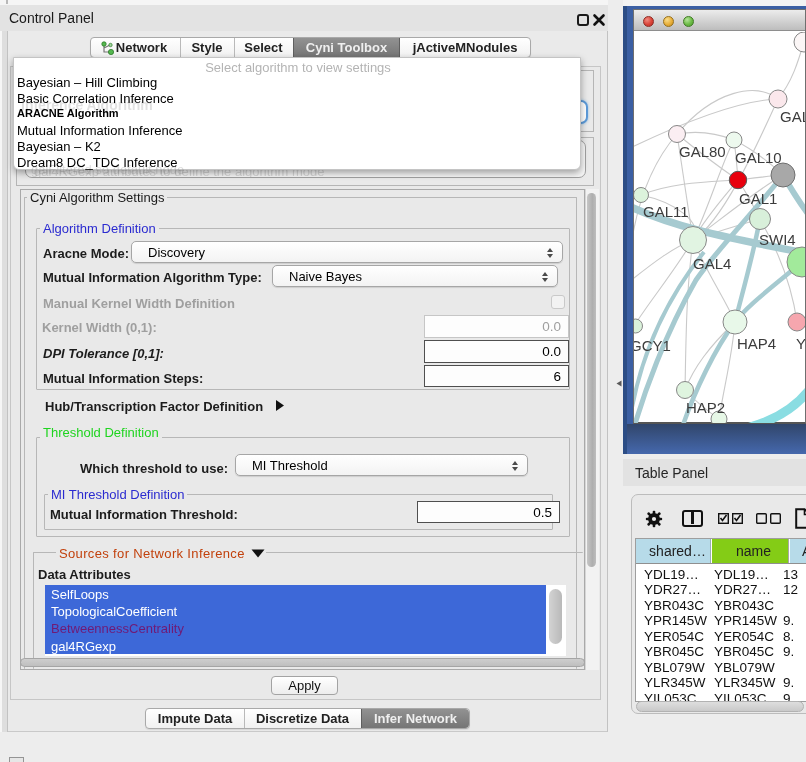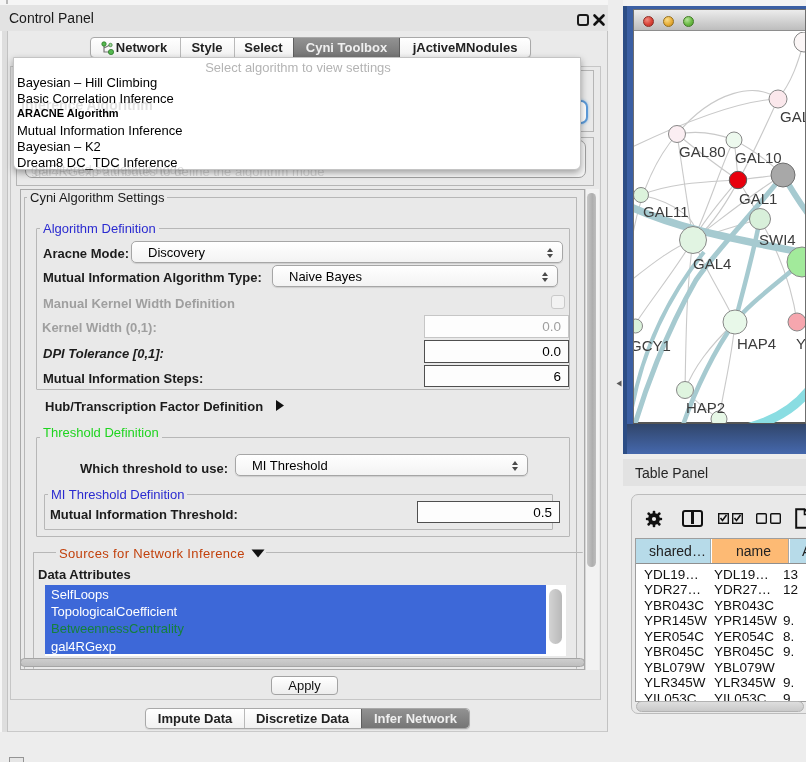--- a/index.html
+++ b/index.html
@@ -132,21 +132,21 @@
   <div class="gtitle" style="left:36px; top:546px; color:#c2410c; letter-spacing:0.35px;margin-left:20px;">Sources for Network Inference <svg width="14" height="9" viewBox="0 0 14 9" style="position:relative; top:0px; left:2px;">
         <path d="M0.5 0.5 L13.5 0.5 L7 8.5 Z" fill="#111"></path>
       </svg></div>
 
   <div class="abs lbl" style="left:38px; top:567px;">Data Attributes</div>
 
   <div class="abs" style="left:45px; top:585px; width:521px; height:71px; background:#fff; overflow:hidden;">
     <div class="abs" style="left:0; top:0; width:501px; height:69px; background:#3d68d8;"></div>
     <div class="abs" style="left:6px; top:2px; font-size:13px; color:#fff;">SelfLoops</div>
     <div class="abs" style="left:6px; top:19px; font-size:13px; color:#fff;">TopologicalCoefficient</div>
-    <div class="abs" style="left:6px; top:36px; font-size:13px; color:#15803d;">BetweennessCentrality</div>
+    <div class="abs" style="left:6px; top:36px; font-size:13px; color:#701a75;">BetweennessCentrality</div>
     <div class="abs" style="left:6px; top:54px; font-size:13px; color:#fff;">gal4RGexp</div>
     <div class="abs" style="left:504px; top:4px; width:13px; height:55px; border-radius:7px; background:linear-gradient(90deg,#d3d3d3,#b9b9b9);"></div>
   </div>
 
   <div class="abs" style="left:20px; top:658px; width:565px; height:9px; border-radius:5px; background:linear-gradient(#cecece,#bfbfbf); border:1px solid #a5a5a5;"></div>
 
   <div class="abs" style="left:271px; top:676px; width:67px; height:19px; background:linear-gradient(#ffffff,#ededed); border:1px solid #a3a3a3; border-radius:4px; text-align:center; font-size:13px; color:#111; line-height:17px;">Apply</div>
 
   <div class="seg" style="left:145px; top:708px; width:325px;">
     <div class="st sel" style="left:215px; width:108px; border-left:1px solid #5f5f5f; border-radius:0 4px 4px 0;">Infer Network</div>
@@ -286,21 +286,21 @@
       <rect x="0.7" y="0.7" width="9.6" height="9.6" rx="1" fill="none" stroke="#111" stroke-width="1.4"></rect>
       <rect x="14.7" y="0.7" width="9.6" height="9.6" rx="1" fill="none" stroke="#111" stroke-width="1.4"></rect>
     </svg>
     <svg class="abs" style="left:163px; top:13px;" width="16" height="21" viewBox="0 0 16 21">
       <path d="M1.2 1.2 L9.5 1.2 L14.8 6.5 L14.8 19.8 L1.2 19.8 Z" fill="none" stroke="#111" stroke-width="2"></path>
       <path d="M9.5 1.2 L9.5 6.5 L14.8 6.5" fill="none" stroke="#111" stroke-width="1.6"></path>
     </svg>
 
     <div class="abs" style="left:3px; top:43px; width:182px; height:164px; border:1px solid #9e9e9e; border-right:none; background:#fff; overflow:hidden;">
       <div class="abs" style="left:0; top:0; width:75px; height:24px; background:#b7dbe9; border-right:1px solid #9aaeb8; text-align:center; font-size:14px; color:#222; line-height:24px; padding-left:9px;">shared…</div>
-      <div class="abs" style="left:76px; top:0; width:77px; height:24px; background:#fdba74; border-right:1px solid #a8a8a8; text-align:center; font-size:14px; color:#222; line-height:24px; padding-left:7px;">name</div>
+      <div class="abs" style="left:76px; top:0; width:77px; height:24px; background:#84cc16; border-right:1px solid #a8a8a8; text-align:center; font-size:14px; color:#222; line-height:24px; padding-left:7px;">name</div>
       <div class="abs" style="left:154px; top:0; width:40px; height:24px; background:#b7dbe9; font-size:14px; color:#222; line-height:24px; padding-left:12px;">A</div>
       <div class="abs" style="left:0; top:24px; width:182px; height:1px; background:#8f8f8f;"></div>
       <div id="trows">
           <div class="abs" style="left:8px; top:28px; font-size:13.5px; color:#111;">YDL19…</div>
           <div class="abs" style="left:78px; top:28px; font-size:13.5px; color:#111;">YDL19…</div>
           <div class="abs" style="left:147px; top:28px; font-size:13.5px; color:#111;">13</div>
           <div class="abs" style="left:8px; top:43.45px; font-size:13.5px; color:#111;">YDR27…</div>
           <div class="abs" style="left:78px; top:43.45px; font-size:13.5px; color:#111;">YDR27…</div>
           <div class="abs" style="left:147px; top:43.45px; font-size:13.5px; color:#111;">12</div>
           <div class="abs" style="left:8px; top:58.9px; font-size:13.5px; color:#111;">YBR043C</div>

